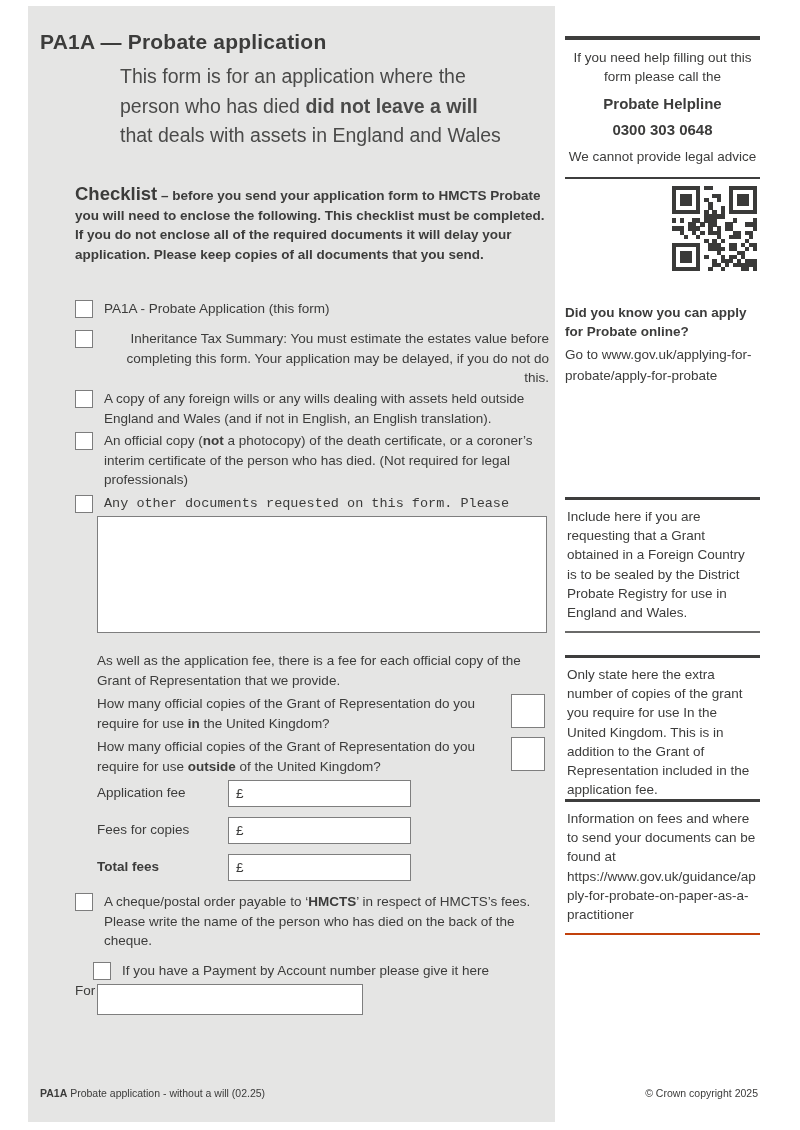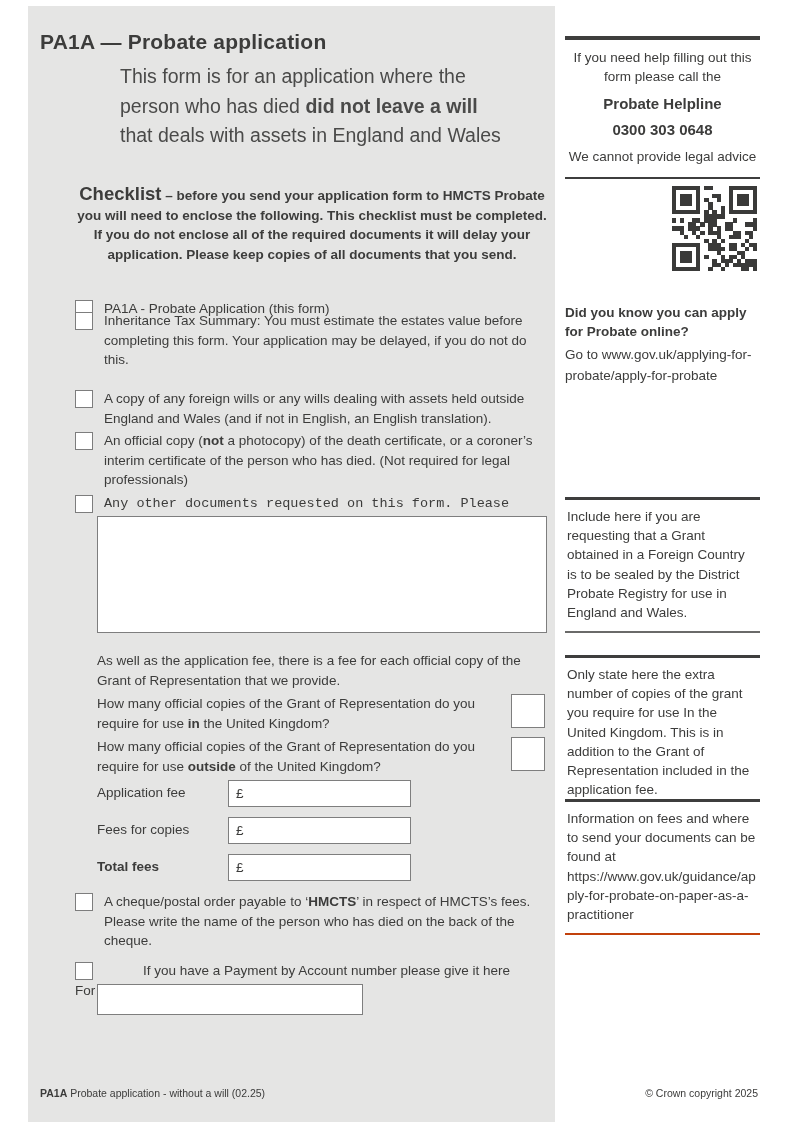--- a/index.html
+++ b/index.html
@@ -5,21 +5,21 @@
   html,body{margin:0;padding:0;background:#fff;}
   .page{position:relative;width:800px;height:1130px;background:#fff;
         font-family:"Liberation Sans",sans-serif;color:#3c3c3b;overflow:hidden;}
   .panel{position:absolute;left:28px;top:6px;width:527px;height:1116px;background:#e5e5e4;}
   .abs{position:absolute;}
   .b{font-weight:bold;}
 
   .title{left:40px;top:30px;font-size:21px;font-weight:bold;letter-spacing:.2px;}
   .subtitle{left:120px;top:62px;width:440px;font-size:19.5px;line-height:29.5px;color:#4a4a49;}
 
-  .chk-head{left:75px;top:184px;width:474px;font-size:13.5px;font-weight:bold;line-height:19.5px;text-align:center;}
+  .chk-head{left:75px;top:184px;width:474px;font-size:13.5px;font-weight:bold;line-height:19.5px;}
   .chk-head .word{font-size:18.5px;}
 
   .item{display:flex;gap:11px;width:474px;font-size:13.5px;line-height:19.5px;}
   .box{flex:0 0 auto;width:16px;height:16px;background:#fff;border:1px solid #7d7d7d;margin-top:1px;}
   .itxt{flex:1;}
 
   .textarea{left:97px;top:516px;width:450px;height:117px;background:#fff;border:1px solid #7e7e7e;
             resize:none;font-family:"Liberation Sans",sans-serif;font-size:13px;color:#3c3c3b;padding:6px;box-sizing:border-box;}
 
   .para{left:97px;top:651px;width:444px;font-size:13.5px;line-height:19.5px;}
@@ -68,21 +68,21 @@
     <div><span>person who has died </span><span class="b">did not leave a will</span></div>
     <div><span>that deals with assets in England and Wales</span></div>
   </div>
 
   <div class="abs chk-head"><span class="word">Checklist</span><span> – before you send your application form to HMCTS Probate you will need to enclose the following. This checklist must be completed. If you do not enclose all of the required documents it will delay your application. Please keep copies of all documents that you send.</span></div>
 
   <div class="abs item" style="left:75px;top:299px;">
     <span class="box"></span>
     <span class="itxt"><span>PA1A - Probate Application (this form)</span></span>
   </div>
-  <div class="abs item" style="left:75px;top:311px;">
+  <div class="abs item" style="left:75px;top:329px;text-align:right;">
     <span class="box"></span>
     <span class="itxt"><span>Inheritance Tax Summary: You must estimate the estates value before completing this form. Your application may be delayed, if you do not do this.</span></span>
   </div>
   <div class="abs item" style="left:75px;top:389px;">
     <span class="box"></span>
     <span class="itxt"><span>A copy of any foreign wills or any wills dealing with assets held outside England and Wales (and if not in English, an English translation).</span></span>
   </div>
   <div class="abs item" style="left:75px;top:431px;">
     <span class="box"></span>
     <span class="itxt"><span>An official copy (</span><span class="b">not</span><span> a photocopy) of the death certificate, or a coroner’s interim certificate of the person who has died. (Not required for legal professionals)</span></span>
@@ -120,21 +120,21 @@
     <input value="" style="">
   </div>
 
   <div class="abs item" style="left:75px;top:892px;">
     <span class="box"></span>
     <span class="itxt"><span>A cheque/postal order payable to ‘</span><span class="b">HMCTS</span><span>’ in respect of HMCTS’s fees. Please write the name of the person who has died on the back of the cheque.</span></span>
   </div>
 
   <div class="abs smalltext" style="left:75px;top:975px;margin-top:8px;">For legal professionals</div>
 
-  <div class="abs item" style="left:75px;top:961px;text-align:center;">
+  <div class="abs item" style="left:93px;top:961px;">
     <span class="box"></span>
     <span class="itxt"><span>If you have a Payment by Account number please give it here</span></span>
   </div>
   <input class="abs pba-input" value="" style="">
 
   <div class="abs footer-left"><span class="b">PA1A</span><span> Probate application - without a will (02.25)</span></div>
   <div class="abs footer-right">© Crown copyright 2025</div>
 
   <div class="abs side helpbox">
     <div>If you need help filling out this form please call the</div>

